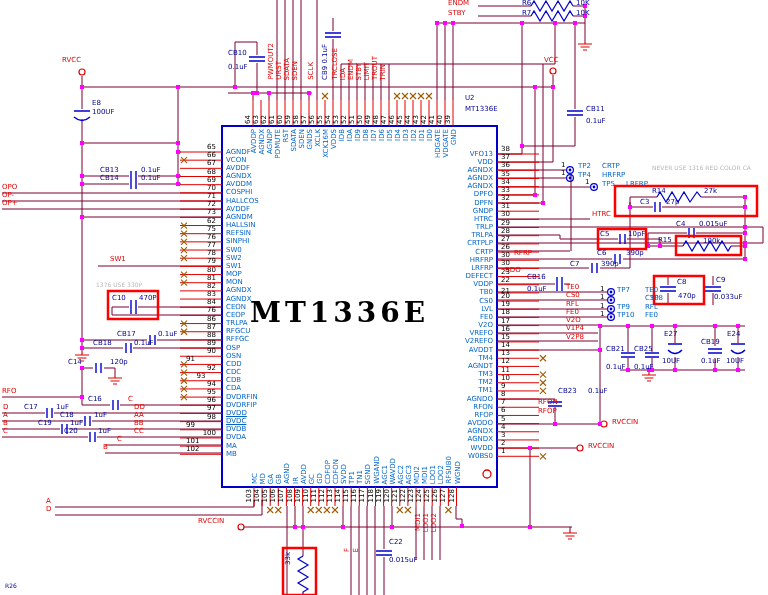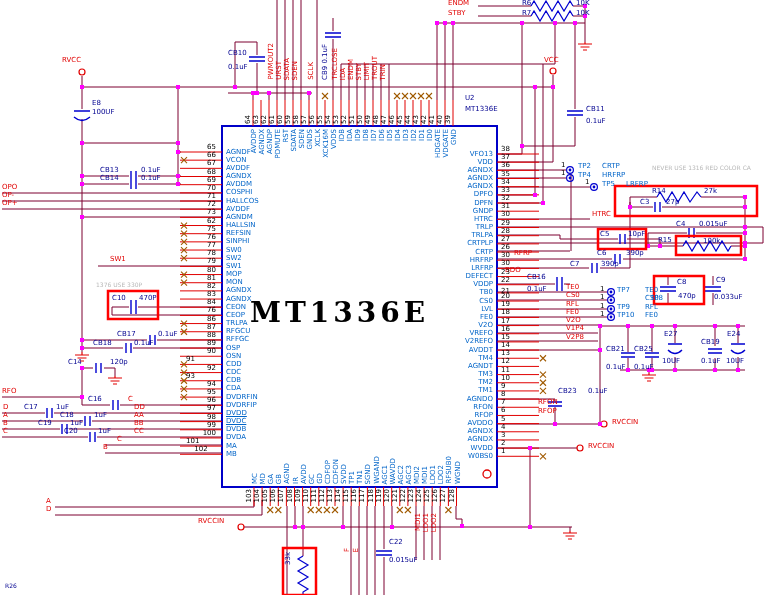--- a/index.html
+++ b/index.html
@@ -628,39 +628,39 @@
       <span class="t num" style="left: 186px; top: 331.91px; width: 30px; text-align: right;">88</span>
       <span class="t blue" style="left: 226px; top: 336.41px;">RFFGC</span>
       <span class="t num" style="left: 186px; top: 340.08px; width: 30px; text-align: right;">89</span>
       <span class="t blue" style="left: 226px; top: 344.58px;">OSP</span>
       <span class="t num" style="left: 186px; top: 348.25px; width: 30px; text-align: right;">90</span>
       <span class="t blue" style="left: 226px; top: 352.75px;">OSN</span>
       <span class="t num" style="left: 186px; top: 356.42px; width: 30px; text-align: left;">91</span>
       <span class="t blue" style="left: 226px; top: 360.92px;">CDD</span>
       <span class="t num" style="left: 186px; top: 364.59px; width: 30px; text-align: right;">92</span>
       <span class="t blue" style="left: 226px; top: 369.09px;">CDC</span>
-      <span class="t num" style="left: 186px; top: 372.76px; width: 30px; text-align: left;">93</span>
+      <span class="t num" style="left: 186px; top: 372.76px; width: 30px; text-align: center;">93</span>
       <span class="t blue" style="left: 226px; top: 377.26px;">CDB</span>
       <span class="t num" style="left: 186px; top: 380.93px; width: 30px; text-align: right;">94</span>
       <span class="t blue" style="left: 226px; top: 385.43px;">CDA</span>
       <span class="t num" style="left: 186px; top: 389.1px; width: 30px; text-align: right;">95</span>
       <span class="t blue" style="left: 226px; top: 393.6px;">DVDRFIN</span>
       <span class="t num" style="left: 186px; top: 397.27px; width: 30px; text-align: right;">96</span>
       <span class="t blue" style="left: 226px; top: 401.77px;">DVDRFIP</span>
       <span class="t num" style="left: 186px; top: 405.44px; width: 30px; text-align: right;">97</span>
       <span class="t blue" style="left: 226px; top: 409.94px; text-decoration: underline;">DVDD</span>
       <span class="t num" style="left: 186px; top: 413.61px; width: 30px; text-align: right;">98</span>
       <span class="t blue" style="left: 226px; top: 418.11px; text-decoration: underline;">DVDC</span>
-      <span class="t num" style="left: 186px; top: 421.78px; width: 30px; text-align: right;">99</span>
+      <span class="t num" style="left: 186px; top: 421.78px; width: 30px; text-align: left;">99</span>
       <span class="t blue" style="left: 226px; top: 426.28px;">DVDB</span>
       <span class="t num" style="left: 186px; top: 429.95px; width: 30px; text-align: right;">100</span>
       <span class="t blue" style="left: 226px; top: 434.45px;">DVDA</span>
       <span class="t num" style="left: 186px; top: 438.12px; width: 30px; text-align: left;">101</span>
       <span class="t blue" style="left: 226px; top: 442.62px;">MA</span>
-      <span class="t num" style="left: 186px; top: 446.29px; width: 30px; text-align: center;">102</span>
+      <span class="t num" style="left: 186px; top: 446.29px; width: 30px; text-align: left;">102</span>
       <span class="t blue" style="left: 226px; top: 450.79px;">MB</span>
       <span class="t num" style="left: 501px; top: 146px;">38</span>
       <span class="t blue" style="left: 418px; top: 150.5px; width: 75px; text-align: right;">VFO13</span>
       <span class="t num" style="left: 501px; top: 154.17px;">37</span>
       <span class="t blue" style="left: 418px; top: 158.67px; width: 75px; text-align: right;">VDD</span>
       <span class="t num" style="left: 501px; top: 162.34px;">36</span>
       <span class="t blue" style="left: 418px; top: 166.84px; width: 75px; text-align: right;">AGNDX</span>
       <span class="t num" style="left: 501px; top: 170.51px;">35</span>
       <span class="t blue" style="left: 418px; top: 175.01px; width: 75px; text-align: right;">AGNDX</span>
       <span class="t num" style="left: 501px; top: 178.68px;">34</span>

